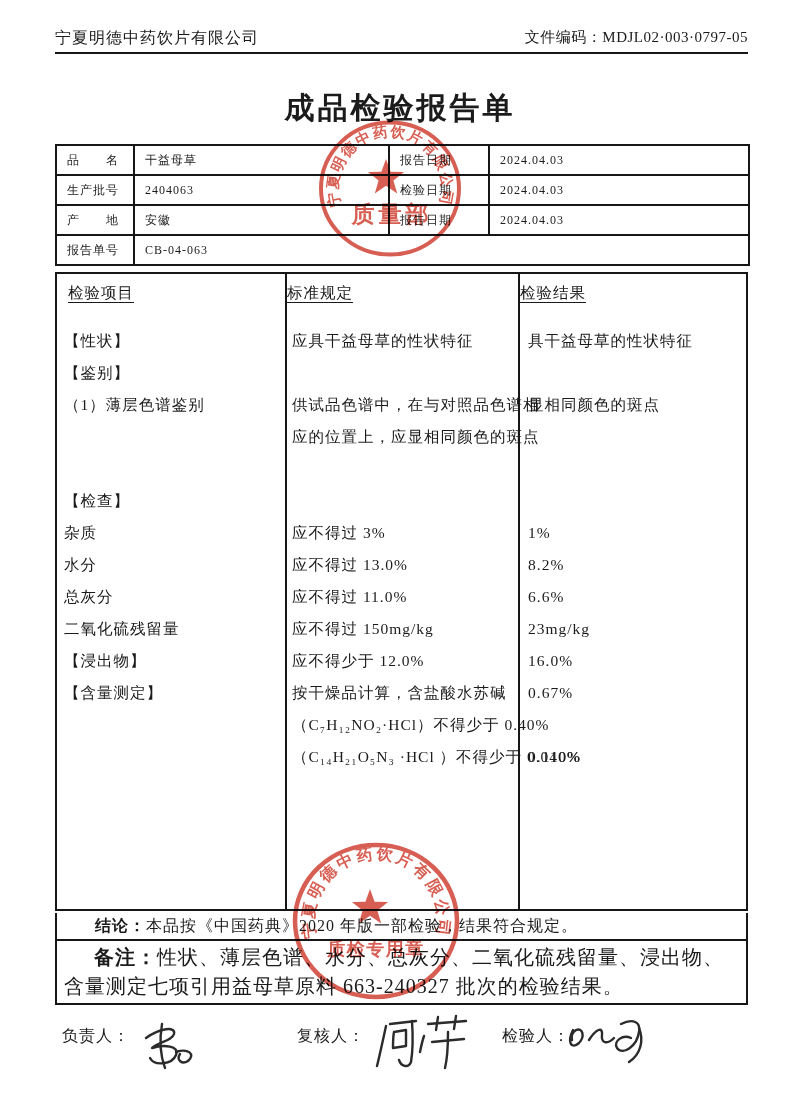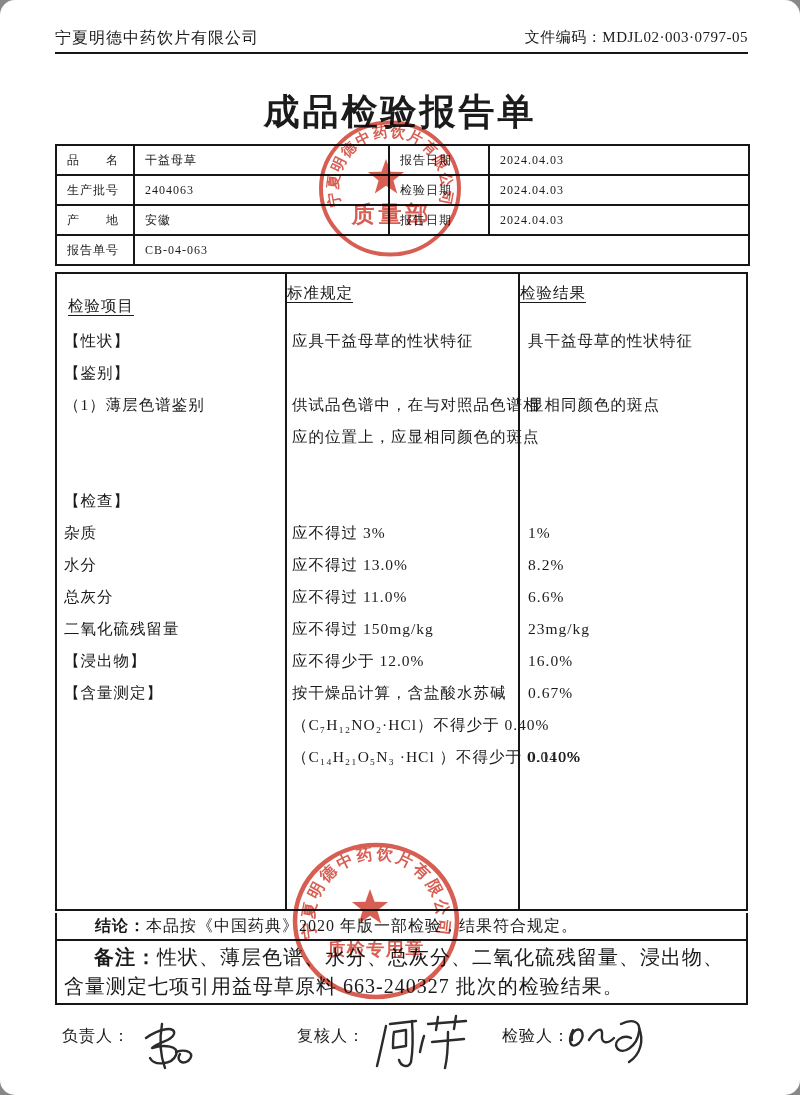--- a/index.html
+++ b/index.html
@@ -1,40 +1,40 @@
 <!DOCTYPE html>
 <html style="--stamp-color: #cf3a2c;"><head>
 <meta charset="utf-8">
 <style>
   html,body{margin:0;padding:0;background:#888;}
   .page{
     position:relative;width:800px;height:1095px;margin:0 auto;background:#ffffff;
-    font-family:"Liberation Serif","DejaVu Serif",serif;color:#1b1b1b;overflow:hidden;border-radius:15px;
+    font-family:"Liberation Serif","DejaVu Serif",serif;color:#1b1b1b;overflow:hidden;
   }
   .abs{position:absolute;}
   
   .hdr-company{left:55px;top:28px;font-size:16px;letter-spacing:1px;}
   .hdr-code{right:52px;top:28px;font-size:15px;letter-spacing:.5px;}
   .hdr-line{left:55px;top:52px;width:693px;height:2px;background:#161616;}
-  .doc-title{left:0;top:88px;width:100%;text-align:center;font-size:36px;font-weight:700;letter-spacing:3px;}
+  .doc-title{left:0;top:88px;width:100%;text-align:center;font-size:30px;font-weight:700;letter-spacing:3px;}
   
   table.info{position:absolute;left:55px;top:144px;border-collapse:collapse;table-layout:fixed;width:693px;}
   table.info td{border:2px solid #161616;height:28px;font-size:12px;padding:0 0 0 10px;letter-spacing:1px;white-space:nowrap;overflow:visible;font-family:Liberation Serif, serif;}
   td.c1{width:66px;}td.c2{width:243px;}td.c3{width:88px;padding-left:8px;}td.c4{width:248px;padding-left:9px;}
   
   .insp{left:55px;top:272px;width:693px;height:639px;border:2px solid #161616;box-sizing:border-box;font-size:15.5px;}
   .vline{position:absolute;top:0;bottom:0;width:2px;background:#161616;}
   .v1{left:228px;}.v2{left:461px;}
   .insp-col{position:absolute;top:0;bottom:0;}
   .colA{left:0;width:228px;}
   .colB{left:230px;width:231px;}
   .colC{left:463px;width:226px;}
   .insp-head{position:absolute;top:8px;left:0;right:0;height:22px;line-height:22px;letter-spacing:1px;}
   .insp-head span{text-decoration:underline;text-underline-offset:4px;}
-  .headA{padding-left:11px;margin-top:13px;}
+  .headA{padding-left:11px;}
   .headB,.headC{text-align:left;}
   .lines{position:absolute;top:51px;left:0;right:0;}
   .line{height:32px;line-height:32px;white-space:nowrap;letter-spacing:1px;}
   .colA .line{padding-left:7px;}
   .colB .line{padding-left:5px;}
   .colC .line{padding-left:8px;}
   
   .concl{left:55px;top:913px;width:693px;height:28px;border:2px solid #161616;border-top:none;box-sizing:border-box;
          line-height:26px;font-size:16px;padding-left:38px;letter-spacing:1px;}
   .remark{left:55px;top:941px;width:693px;height:64px;border:2px solid #161616;border-top:none;box-sizing:border-box;

